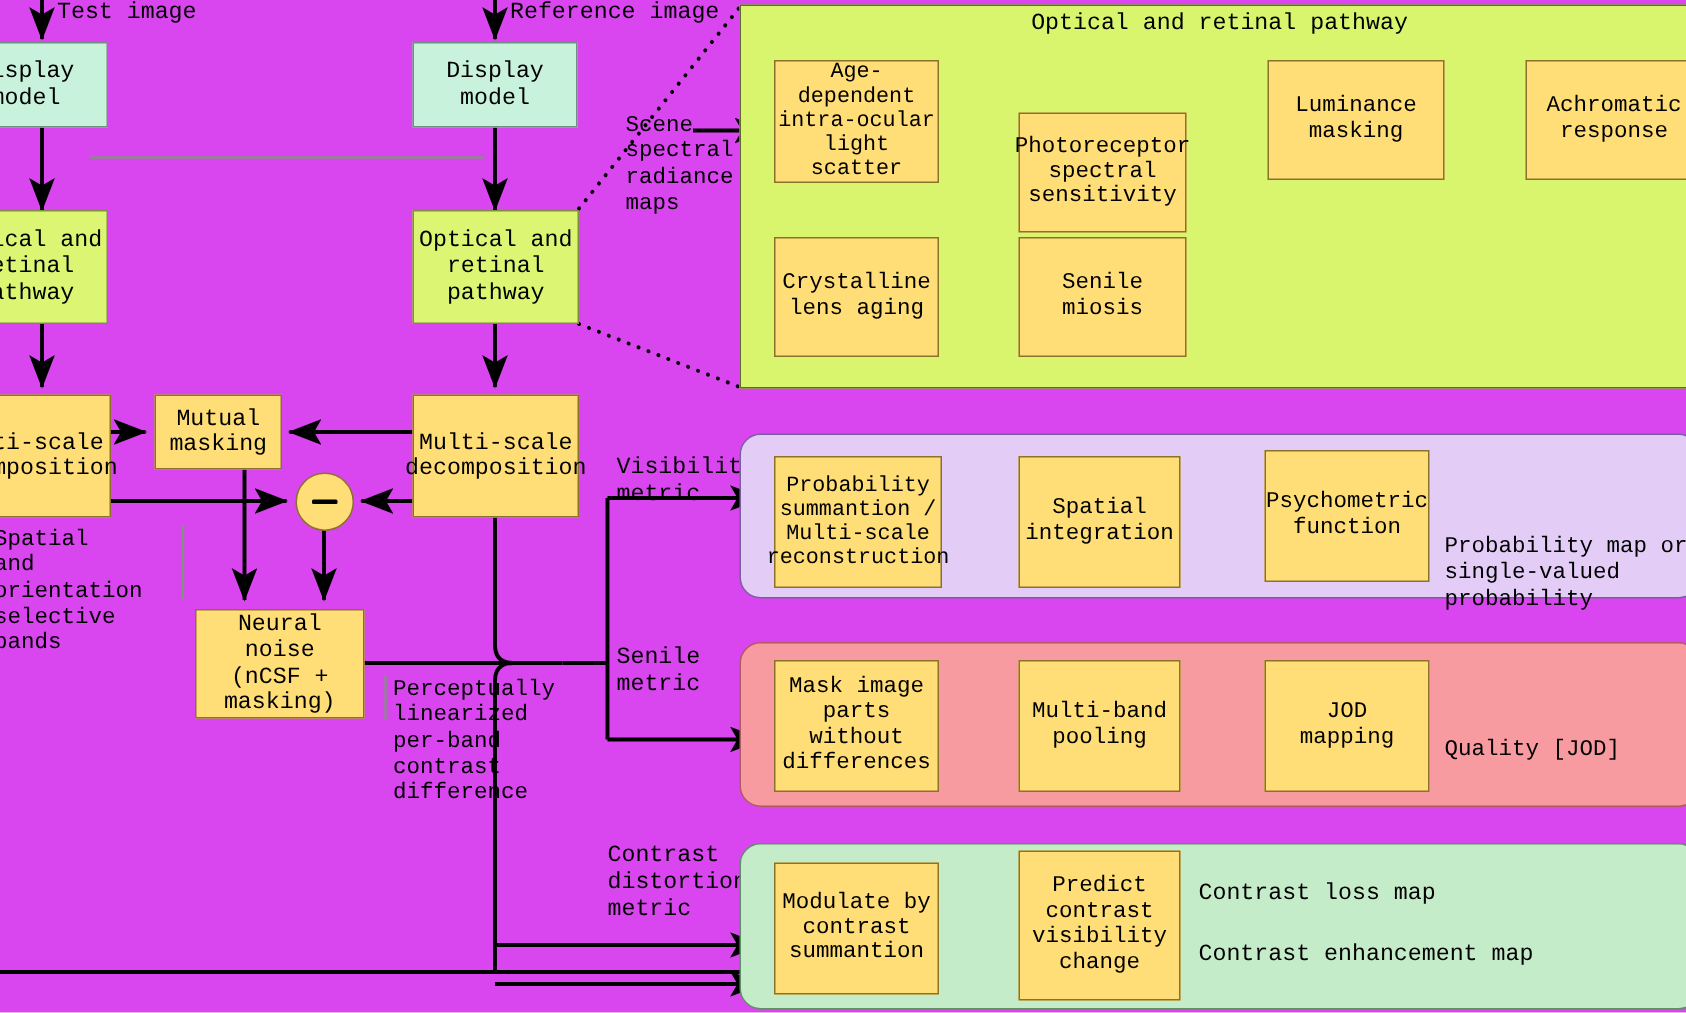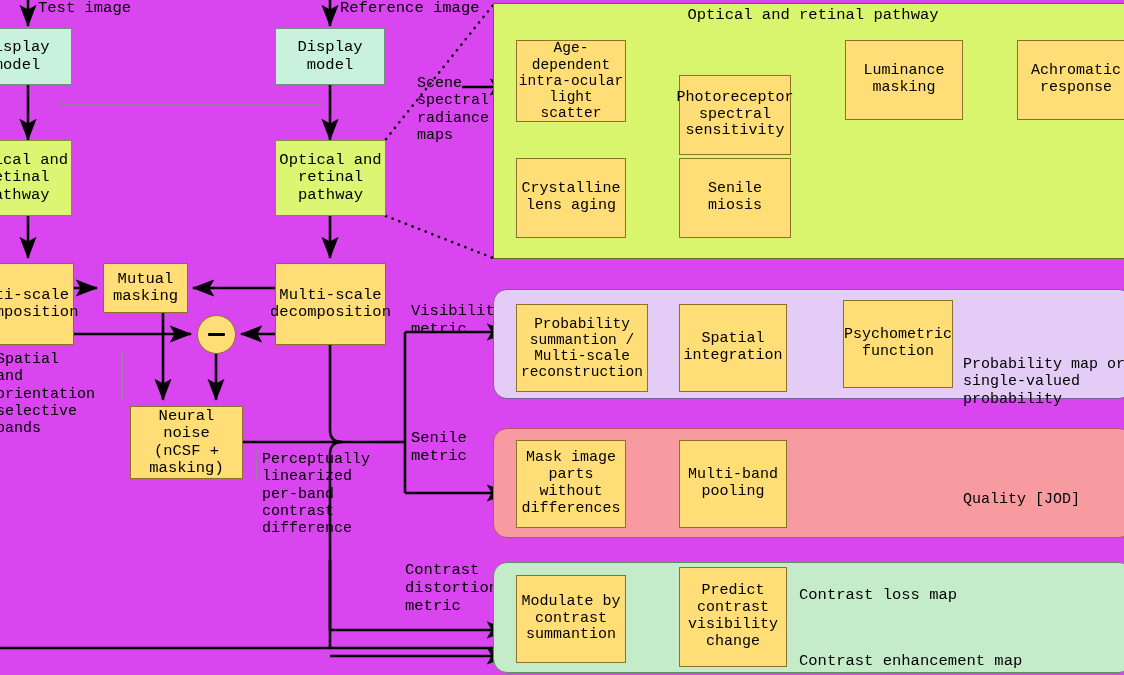--- a/index.html
+++ b/index.html
@@ -202,43 +202,45 @@
 miosis</div>
   <div class="box gold" style="left:679px;top:40px;width:112px;height:80px;font-size:15px;margin-top:35px;">Photoreceptor
 spectral
 sensitivity</div>
   <div class="box gold" style="left:845px;top:40px;width:118px;height:80px;font-size:15px;">Luminance
 masking</div>
   <div class="box gold" style="left:1017px;top:40px;width:118px;height:80px;font-size:15px;">Achromatic
 response</div>
 
   <div class="panel purple" style="left:493px;top:289px;width:640px;height:110px;"></div>
-  <div class="box gold" style="left:516px;top:304px;width:132px;height:88px;font-size:14.5px;">Probability
+  <div class="box gold" style="left:516px;top:304px;width:112px;height:88px;font-size:14.5px;">Probability
 summantion /
 Multi-scale
 reconstruction</div>
   <div class="box gold" style="left:679px;top:304px;width:108px;height:88px;font-size:15px;">Spatial
 integration</div>
   <div class="box gold" style="left:843px;top:300px;width:110px;height:88px;font-size:15px;">Psychometric
 function</div>
   <div class="lbl left" style="left:963px;top:356px;width:200px;font-size:15px;">Probability map or
 single-valued probability</div>
 
   <div class="panel pink" style="left:493px;top:428px;width:640px;height:110px;"></div>
   <div class="box gold" style="left:516px;top:440px;width:110px;height:88px;font-size:15px;">Mask image
 parts without
 differences</div>
   <div class="box gold" style="left:679px;top:440px;width:108px;height:88px;font-size:15px;">Multi-band
 pooling</div>
+  <div class="box gold" style="left:843px;top:440px;width:110px;height:88px;font-size:15px;">JOD
+mapping</div>
   <div class="lbl left" style="left:963px;top:491px;width:200px;font-size:15px;">Quality [JOD]</div>
 
   <div class="panel green" style="left:493px;top:562px;width:640px;height:111px;"></div>
   <div class="box gold" style="left:516px;top:575px;width:110px;height:88px;font-size:15px;">Modulate by
 contrast
 summantion</div>
   <div class="box gold" style="left:679px;top:567px;width:108px;height:100px;font-size:15px;">Predict
 contrast
 visibility
 change</div>
   <div class="lbl left" style="left:799px;top:587px;width:250px;font-size:15.5px;">Contrast loss map</div>
-  <div class="lbl left" style="left:799px;top:628px;width:250px;font-size:15.5px;margin-top:25px;">Contrast enhancement map</div>
+  <div class="lbl left" style="left:799px;top:628px;width:250px;font-size:15.5px;">Contrast enhancement map</div>
 
 </div>
 
 </body></html>

